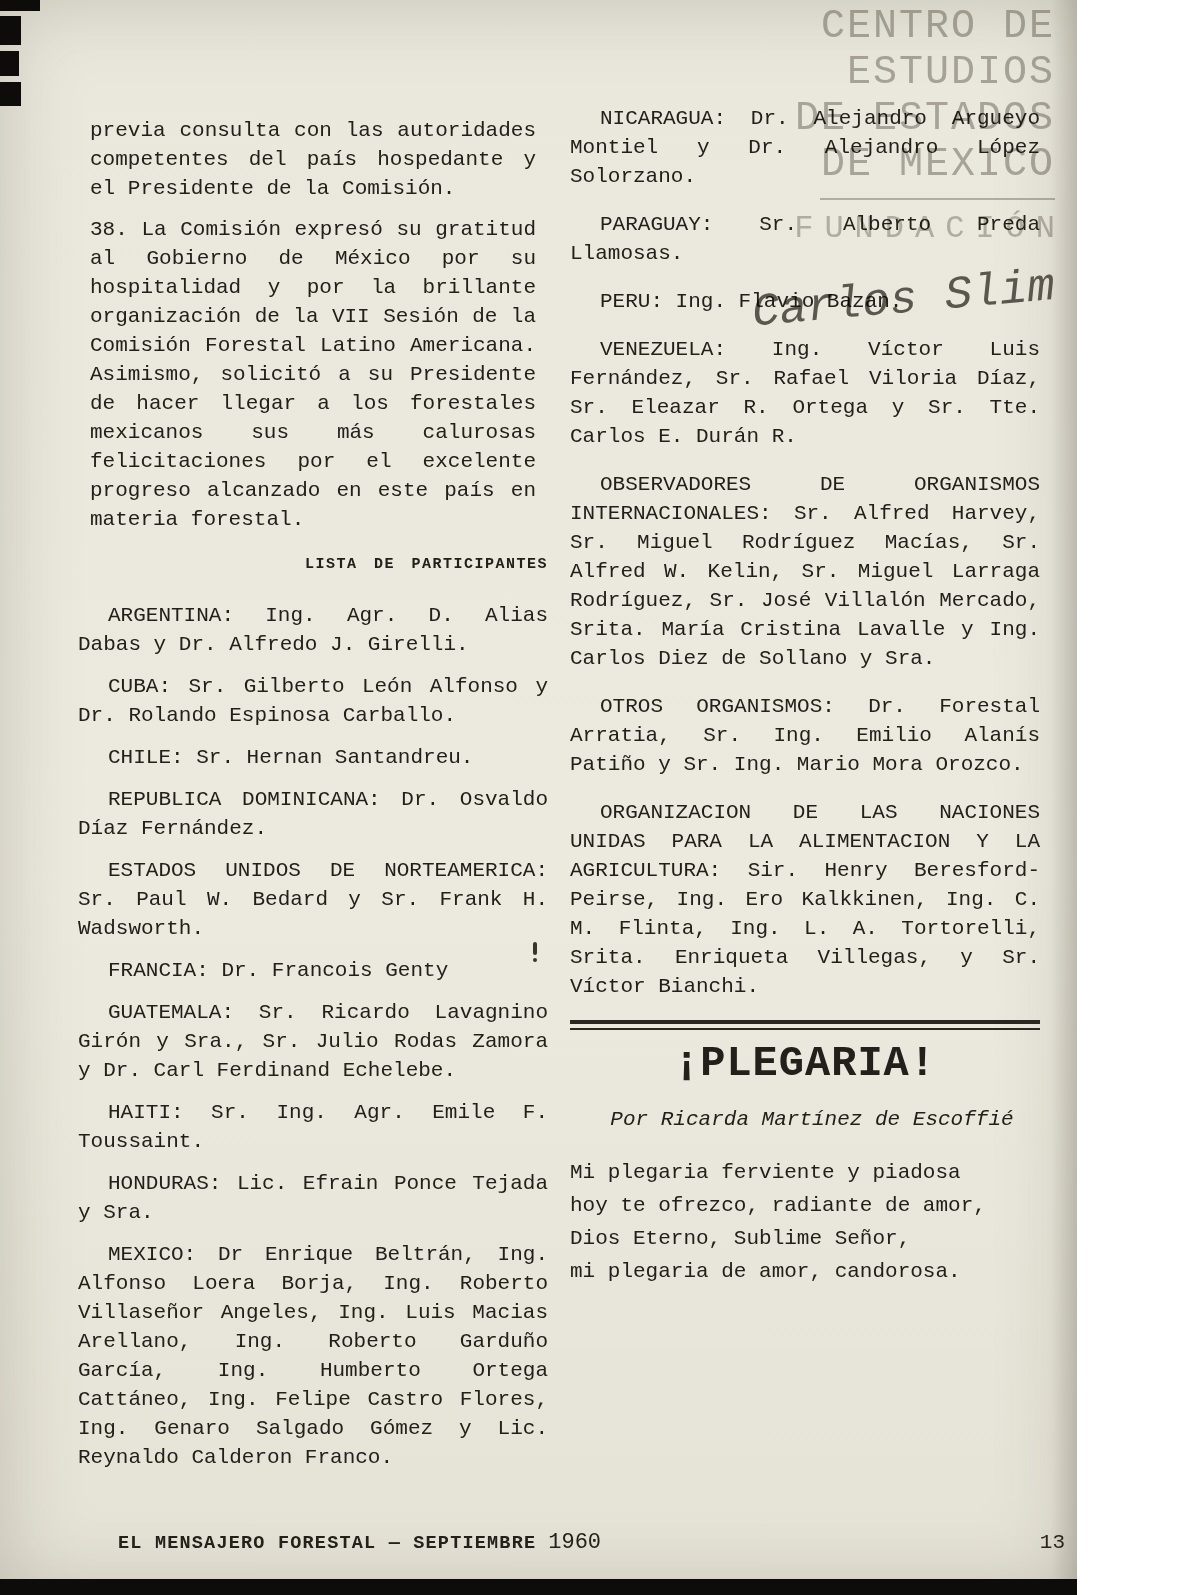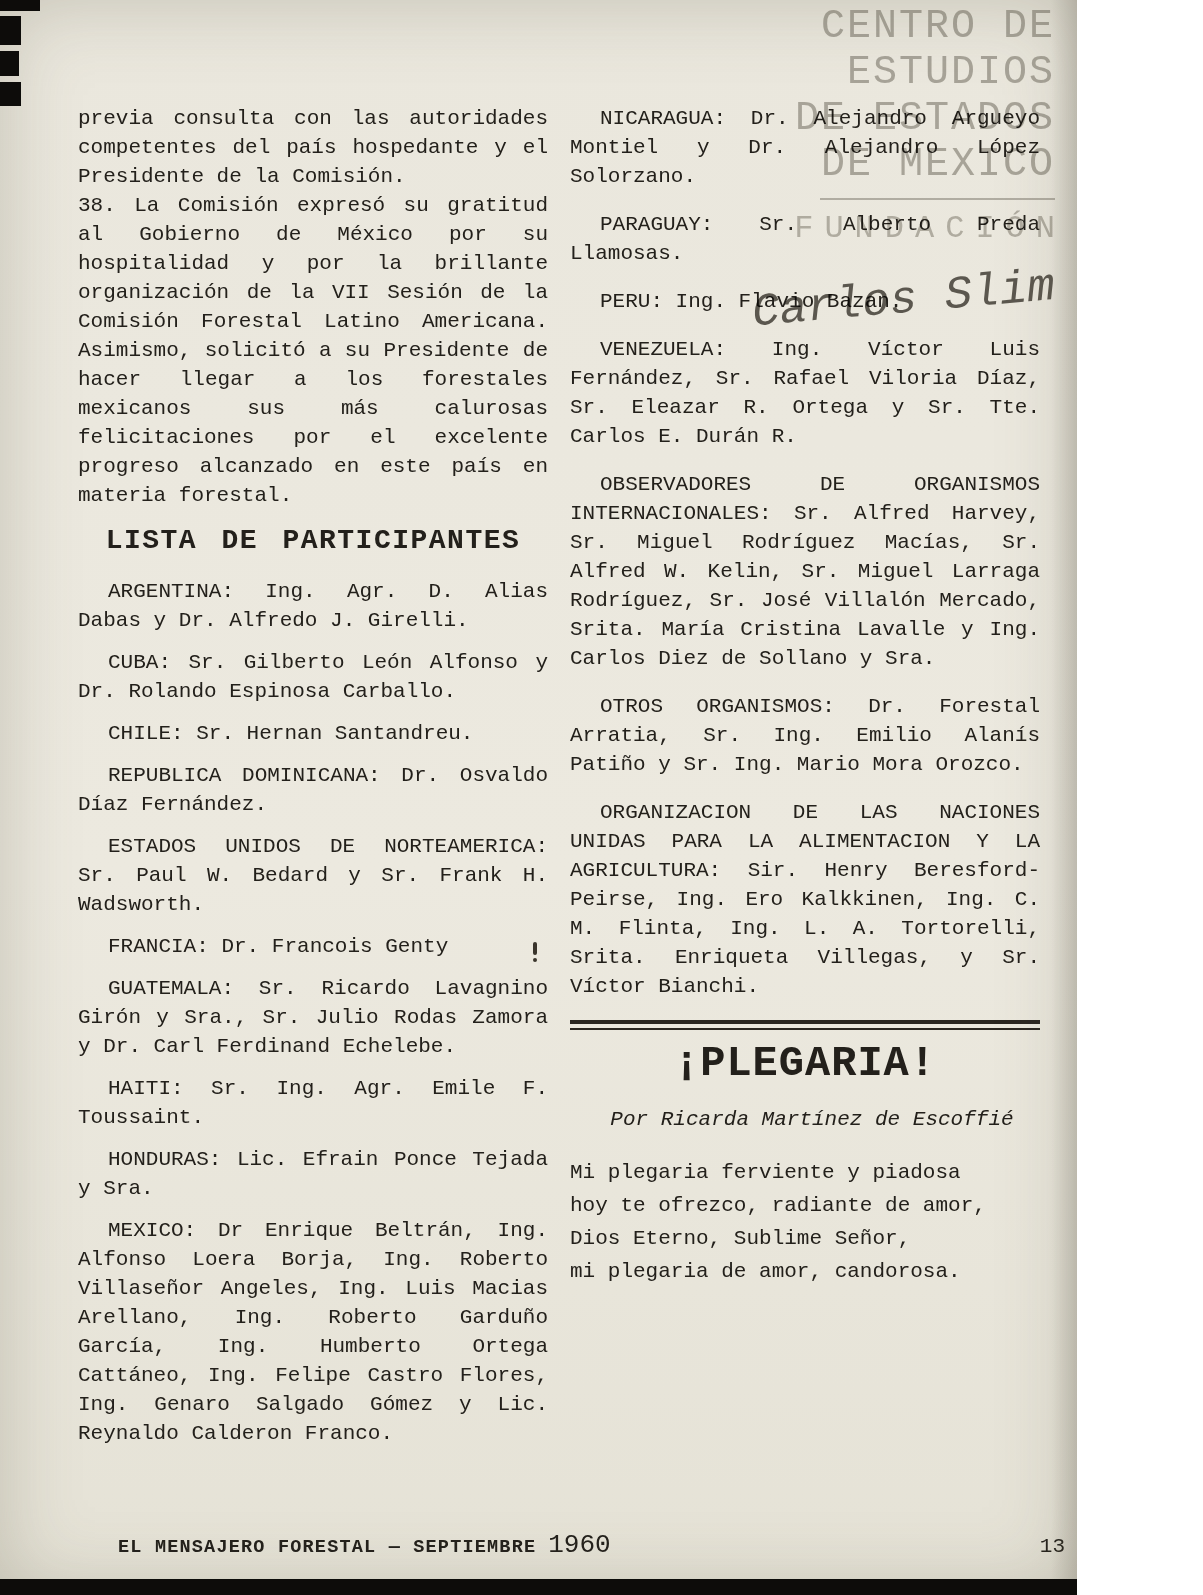--- a/index.html
+++ b/index.html
@@ -52,24 +52,24 @@
   }
 
   
   .col {
     position: absolute; top: 104px; width: 470px;
     font-size: 21px; line-height: 29px;
     text-align: justify; z-index: 5;
   }
   .col-left { left: 78px; }
   .col-right { left: 570px; }
-  .body-par { margin: 0; }
+  .body-par { margin: 12px; }
   .section-heading {
-    font-size: 28px; font-weight: bold; letter-spacing: 1.5px; word-spacing: 6px;
-    text-align: center; margin: 16px 0 22px;
+    font-size: 15px; font-weight: bold; letter-spacing: 1.5px; word-spacing: 6px;
+    text-align: right; margin: 16px 0 22px;
   }
   .entry { margin: 0 0 13px; text-indent: 30px; }
   .col-right .entry { margin-bottom: 19px; }
 
   .double-rule {
     margin: 4px 0 20px;
     border-top: 4px solid #2a2620;
     border-bottom: 2px solid #2a2620;
     height: 4px;
   }
@@ -81,21 +81,21 @@
   .stanza { margin: 0 0 18px; text-align: left; }
   .poem-line { font-size: 21px; line-height: 33px; }
 
   
   .footer {
     position: absolute; left: 78px; top: 1530px; width: 947px;
     display: flex; justify-content: space-between; align-items: baseline; z-index: 5; margin-left: 40px;
   }
   .footer-left { display: flex; align-items: baseline; }
   .footer-journal { font-weight: bold; font-size: 18.5px; letter-spacing: 1.2px; }
-  .footer-year { font-size: 26px; margin-left: 12px; }
+  .footer-year { font-size: 22px; margin-left: 12px; }
   .footer-page { font-size: 21px; }
 </style>
 </head>
 <body>
 
 <div class="page">
 
   <div class="blk blk-1"></div>
   <div class="blk blk-2"></div>
   <div class="blk blk-3"></div>

